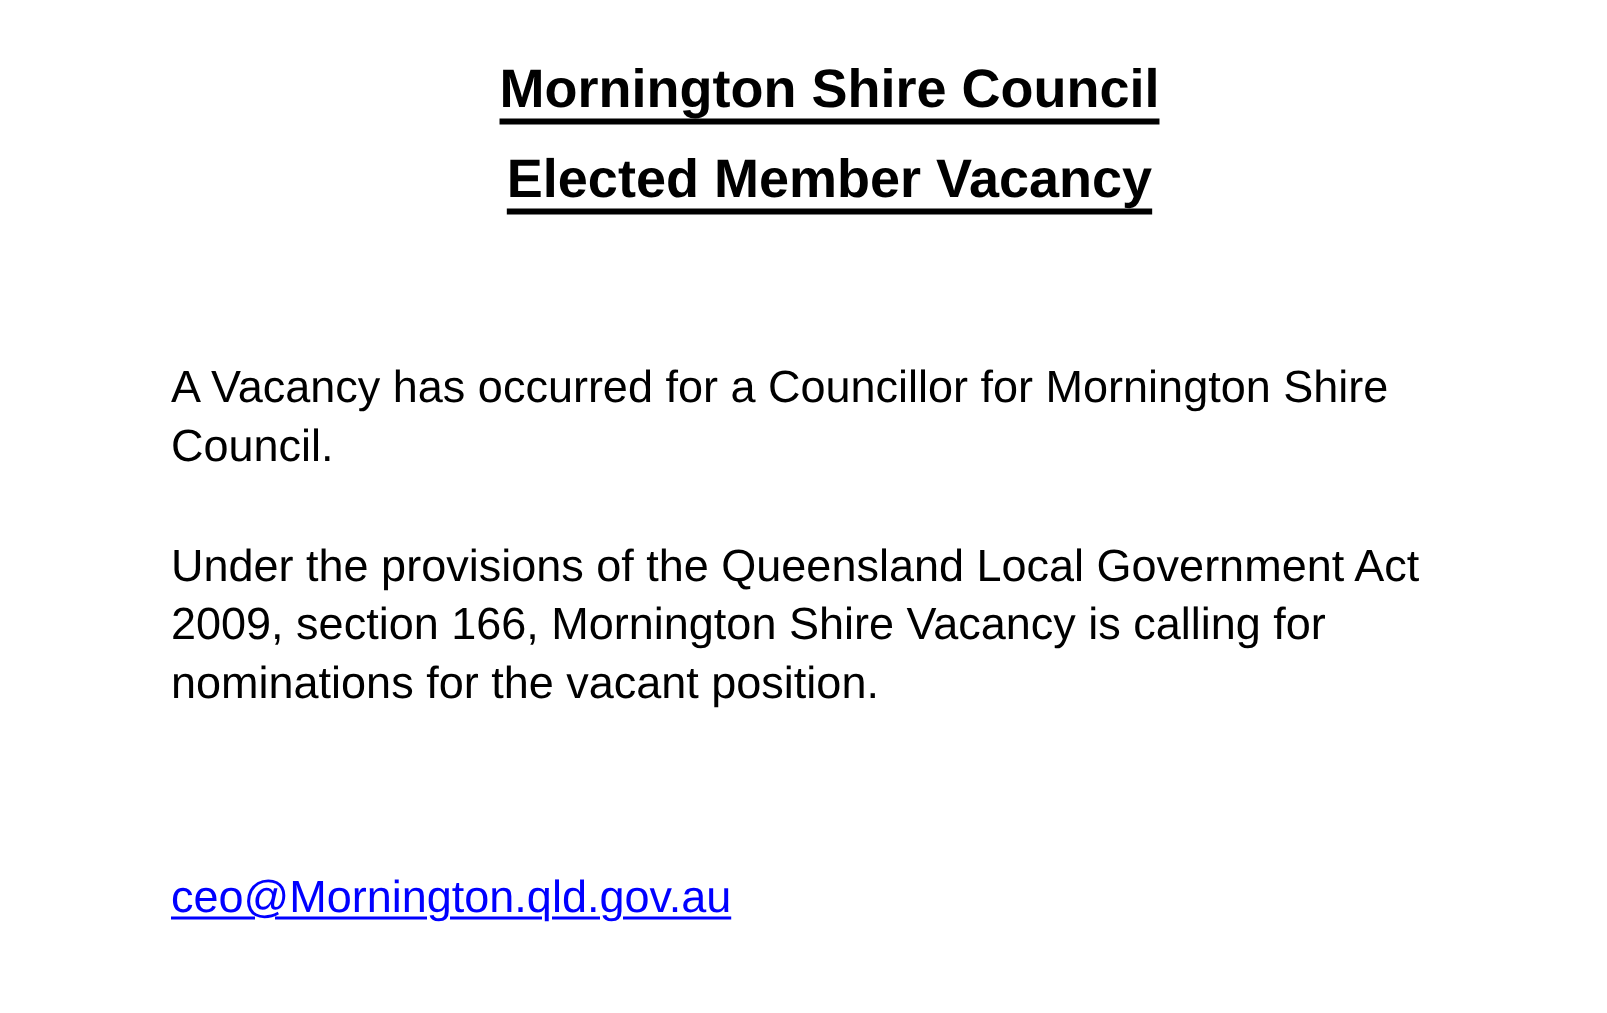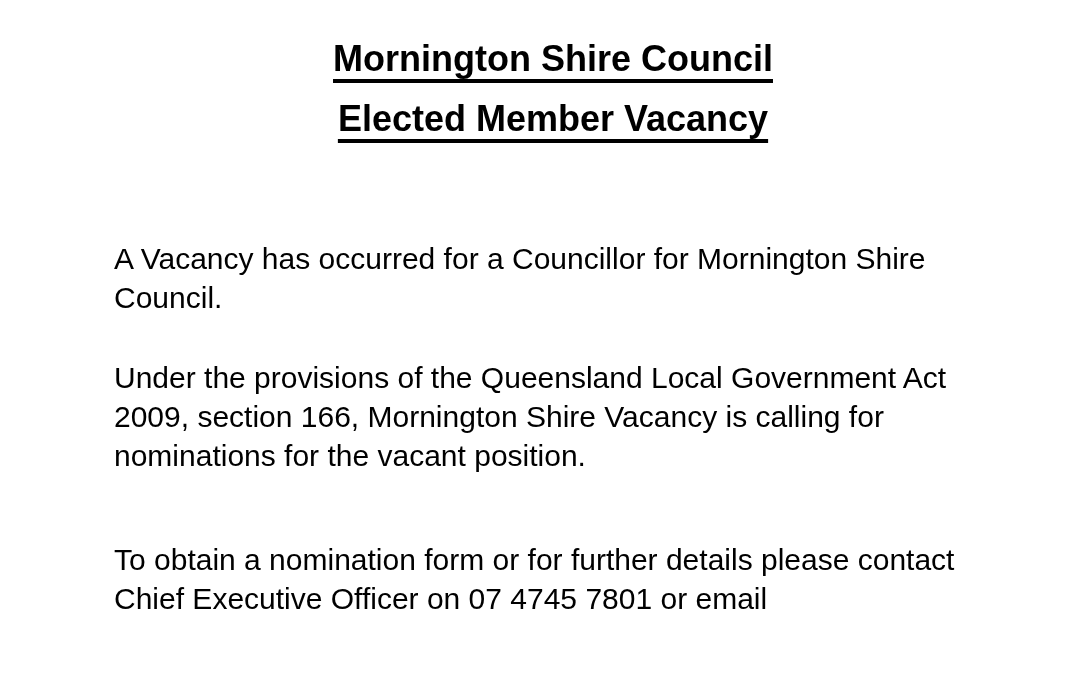--- a/index.html
+++ b/index.html
@@ -57,14 +57,15 @@
 <div class="title-block">
   <div class="title-row"><span class="title-line">Mornington Shire Council</span></div>
   <div class="title-row"><span class="title-line">Elected Member Vacancy</span></div>
 </div>
 
 <p class="para p1">A Vacancy has occurred for a Councillor for Mornington Shire Council.</p>
 
 <p class="para p2">Under the provisions of the Queensland Local Government Act 2009, section 166, Mornington Shire Vacancy is calling for nominations for the vacant position.</p>
 
 <p class="para p3">
-  <span>To obtain a nomination form or for further details please contact Chief Executive Officer on 07 4745 7801 or email</span><br>
+  <br>
+  <a class="link">ceo@Mornington.qld.gov.au</a>
 </p>
 
 </body></html>

